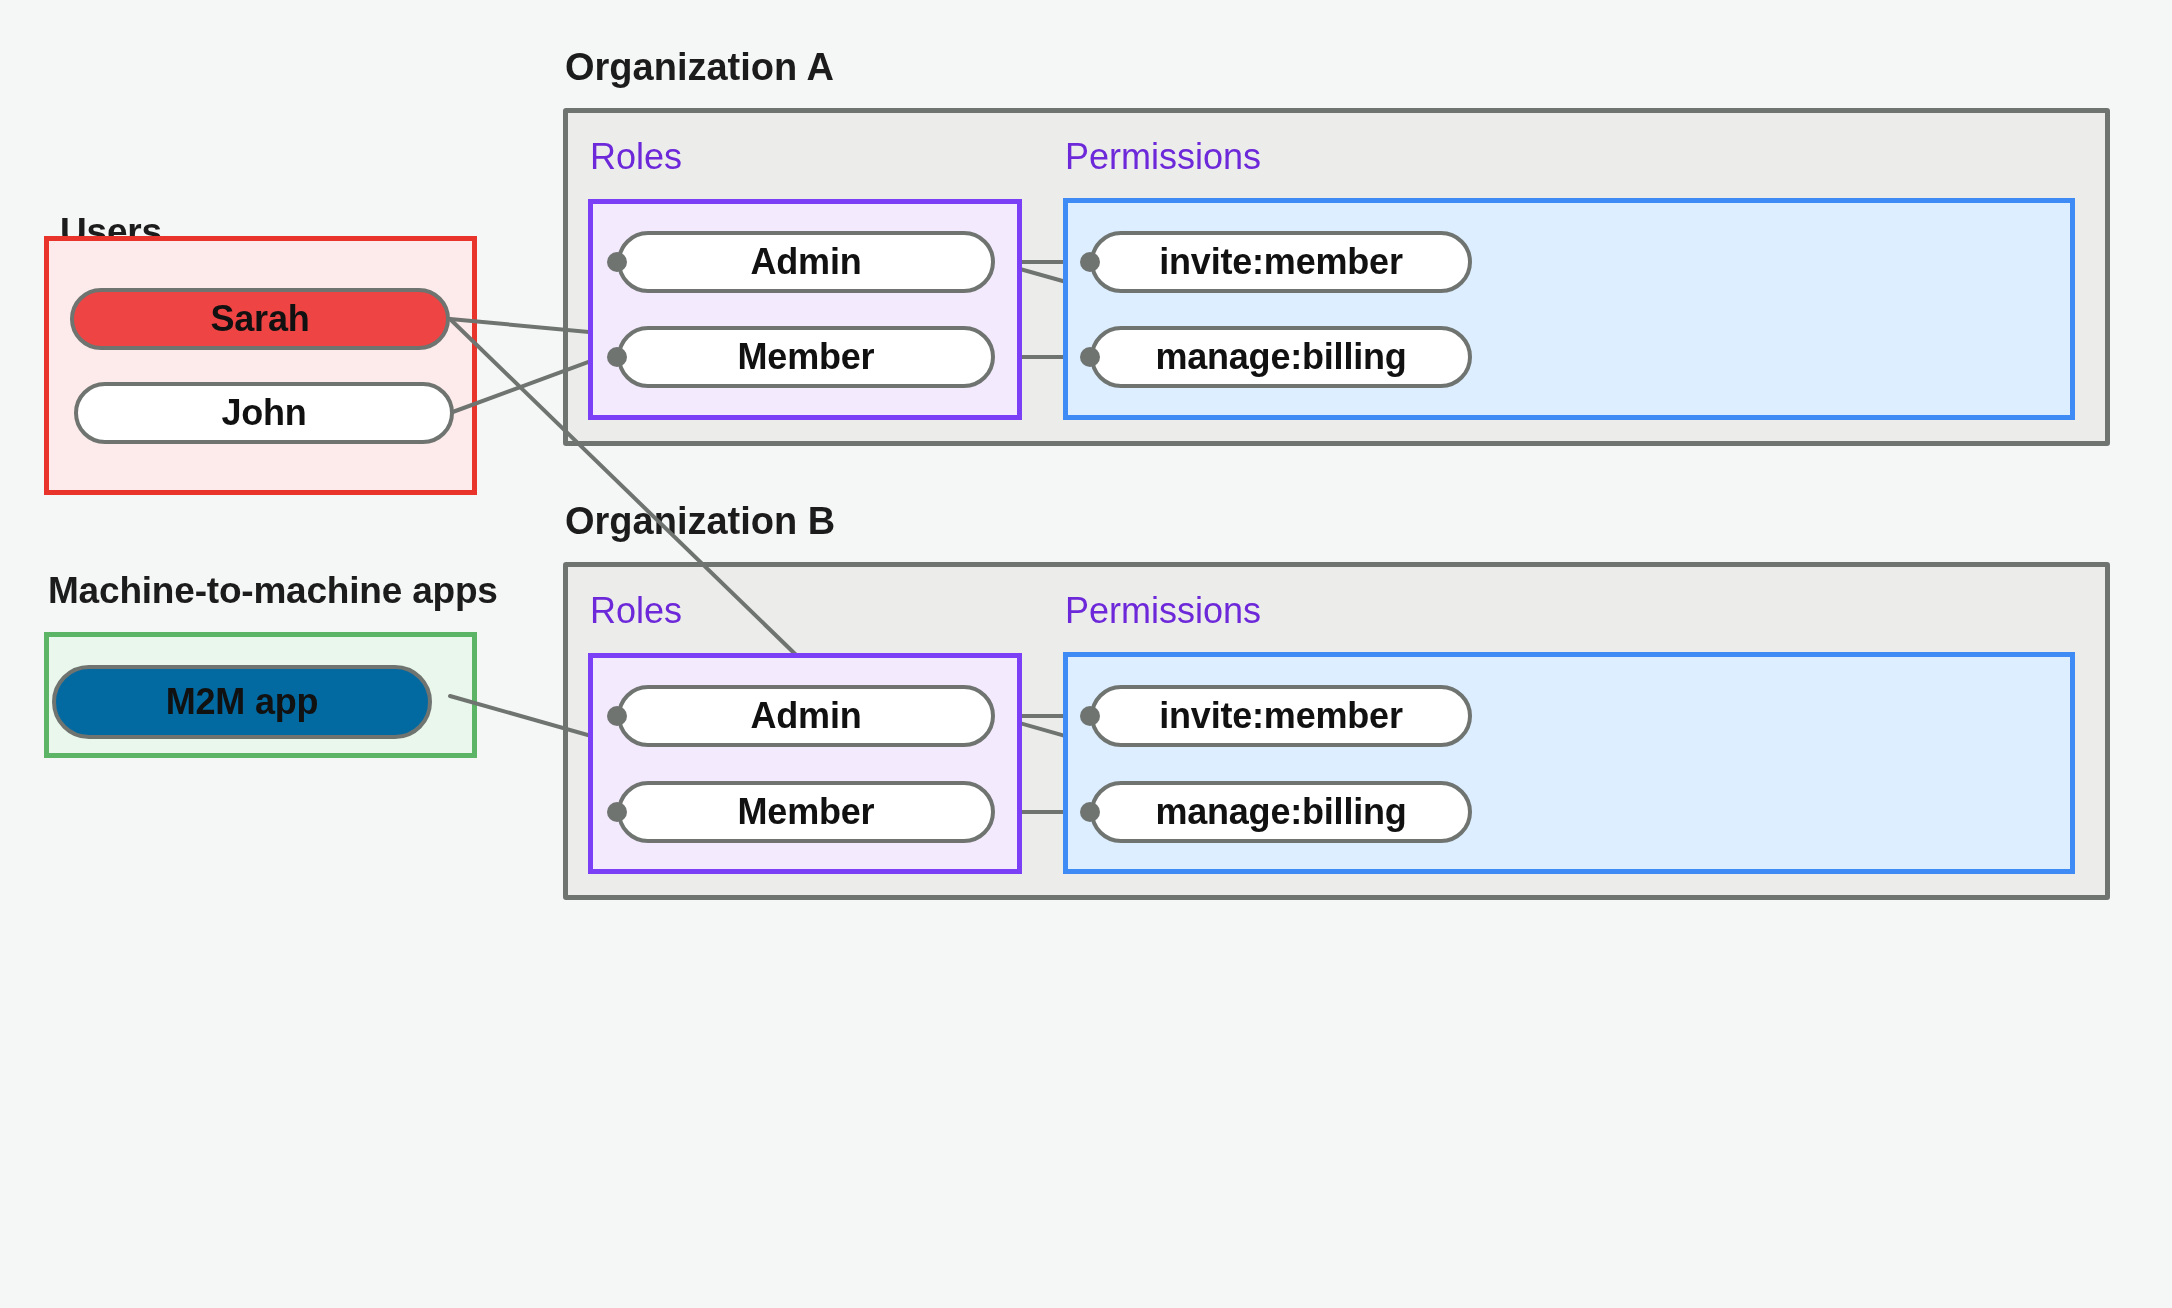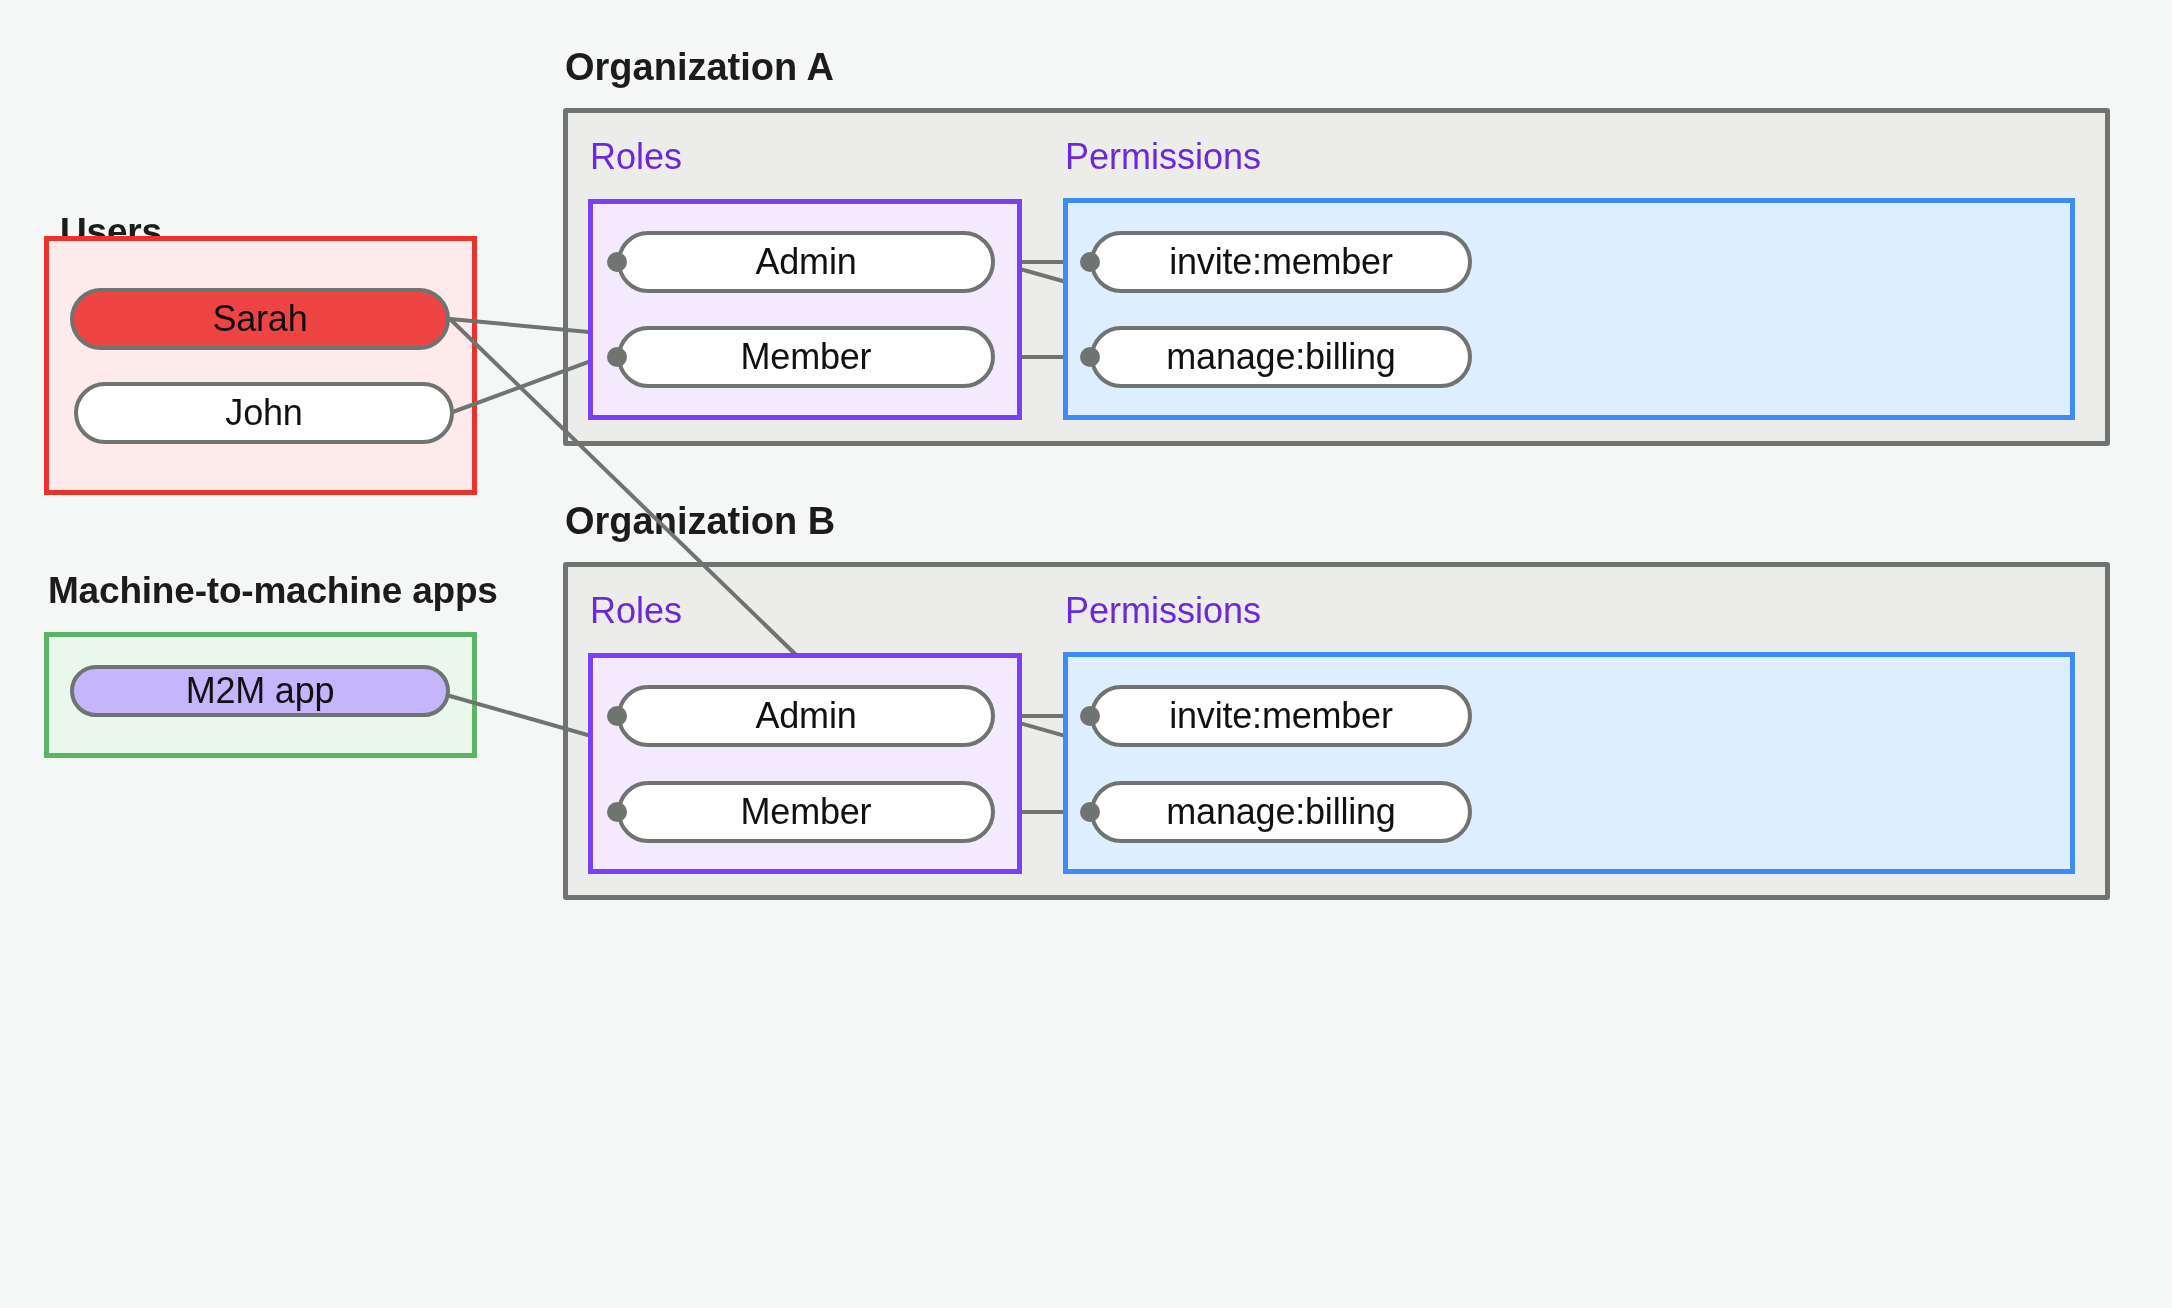--- a/index.html
+++ b/index.html
@@ -57,20 +57,21 @@
     background:#ffffff;
     border:4px solid #4c1d95;
     border-radius:999px;
     display:flex;
     align-items:center;
     justify-content:center;
     font-size:36px;
     color:#111111;
     z-index:3;
     letter-spacing:-0.2px;
+    font-weight:bold;
   }
 
   
   .dot{
     position:absolute;
     width:20px;height:20px;
     border-radius:50%;
     background:#6f7471;
     z-index:4;
   }
@@ -116,21 +117,21 @@
 
   <div class="pill" style="left: 74px; top: 382px; width: 380px; height: 62px; background: rgb(255, 255, 255); border-color: rgb(111, 116, 113); color: rgb(17, 17, 17);">
     <span>John</span>
   </div>
 
   <div class="group-label" style="left:48px;top:572px;">Machine-to-machine apps</div>
 
   <div class="box box-m2m" style="left: 44px; top: 632px; width: 433px; height: 126px; background: rgb(233, 247, 236); border-color: rgb(92, 181, 102);">
   </div>
 
-  <div class="pill" style="left: 70px; top: 665px; width: 380px; height: 52px; background: #c4b5fd; border-color: rgb(111, 116, 113); color: rgb(17, 17, 17);">
+  <div class="pill" style="left: 52px; top: 665px; width: 380px; height: 74px; background: #0369a1; border-color: rgb(111, 116, 113); color: rgb(17, 17, 17);">
     <span>M2M app</span>
   </div>
 
   <div class="org-label" style="left:565px;top:48px;">Organization A</div>
 
   <div class="box box-org" style="left: 563px; top: 108px; width: 1547px; height: 338px; background: rgb(236, 237, 235); border-color: rgb(111, 116, 113);">
   </div>
 
   <div class="section-label" style="left:590px;top:139px;z-index:2;">Roles</div>
 

